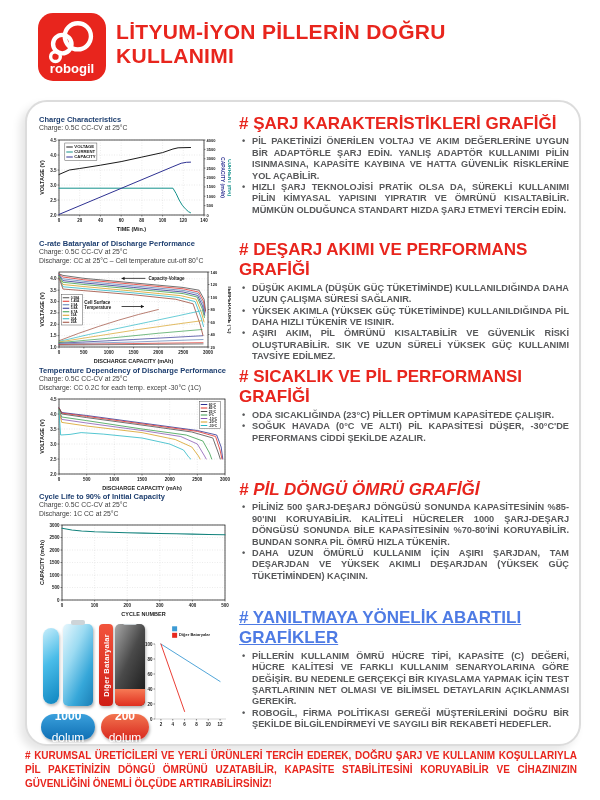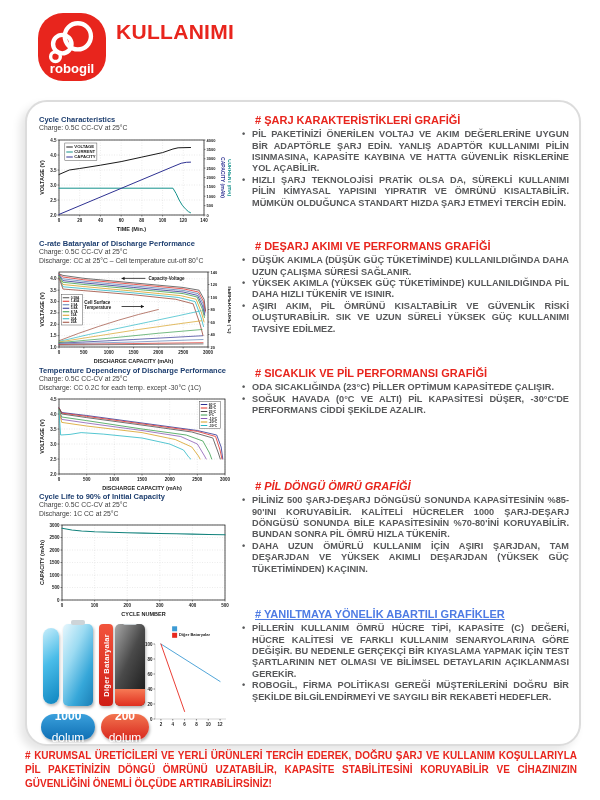--- a/index.html
+++ b/index.html
@@ -4,21 +4,21 @@
 <style>
   html,body{margin:0;padding:0;}
   body{
     width:600px;height:800px;position:relative;background:#ffffff;
     font-family:"Liberation Sans",sans-serif;overflow:hidden;
     -webkit-font-smoothing:antialiased;
   }
   
   .logo{
     position:absolute;left:38px;top:13px;width:68px;height:68px;
-    background:#e8251d;border-radius:25px;
+    background:#e8251d;border-radius:15px;
   }
   .title{
     position:absolute;left:116px;top:20px;width:440px;
     color:#e8251d;font-size:21px;font-weight:800;line-height:1.12;letter-spacing:.3px;
   }
   
   .card{
     position:absolute;left:25px;top:100px;width:552px;height:642px;
     background:#fff;border:2px solid #dcdcdc;border-radius:22px;
     box-shadow:-5px 5px 9px rgba(0,0,0,.10);
@@ -47,21 +47,21 @@
   .band span{writing-mode:vertical-rl;transform:rotate(180deg);color:#fff;font-size:7.5px;font-weight:700;letter-spacing:.3px;white-space:nowrap;}
   .badge{position:absolute;top:94px;height:26px;border-radius:13px;color:#fff;text-align:center;
     box-shadow:1px 2px 3px rgba(0,0,0,.3);display:flex;flex-direction:column;justify-content:center;}
   .badge .num{font-size:12px;font-weight:800;line-height:1;}
   .badge .unit{font-size:12px;font-weight:400;line-height:1;margin-top:10px;}
   .badge1{left:2px;width:54px;background:linear-gradient(180deg,#3aa0dc,#0f6fb4);}
   .badge2{left:62px;width:48px;background:linear-gradient(180deg,#f2744f,#d8281e);}
   .minichart{position:absolute;left:104px;top:2px;}
   
   .sec{position:absolute;left:0;width:330px;}
-  .sec h3{margin:0 0 2px 16px;font-size:11px;font-weight:800;line-height:1.2;}
+  .sec h3{margin:0 0 2px 0;font-size:17px;font-weight:800;line-height:1.2;}
   .sec ul{margin:0;padding:0 0 0 2px;list-style:none;}
   .sec li{
     position:relative;padding-left:11px;margin:0;
     font-size:9.2px;font-weight:700;color:#57585a;line-height:1.24;
     text-align:justify;
   }
   .sec li::before{content:"•";position:absolute;left:1px;top:0;}
   
   .footer{
     position:absolute;left:25px;top:749px;width:552px;
@@ -73,29 +73,30 @@
 
 <div class="logo" style="background: rgb(232, 37, 29);">
   <svg width="68" height="68" viewBox="0 0 70 70">
     <circle cx="41" cy="24" r="13.5" fill="none" stroke="#fff" stroke-width="4.5"></circle>
     <circle cx="25" cy="32" r="9.5" fill="none" stroke="#fff" stroke-width="4.5"></circle>
     <circle cx="18" cy="45" r="5" fill="none" stroke="#fff" stroke-width="3.5"></circle>
     <text x="35" y="62" text-anchor="middle" font-size="13.5" font-weight="600" fill="#fff">robogil</text>
   </svg>
 </div>
 <div class="title" style="color: rgb(232, 37, 29);">
+  <div>LİTYUM-İYON PİLLERİN DOĞRU</div>
   <div>KULLANIMI</div>
 </div>
 
 <div class="card">
 
   <div class="leftcol">
 
     <div class="panel" style="top:13px">
-      <div class="ct" style="color: rgb(28, 61, 110);">Cycle Characteristics</div>
+      <div class="ct" style="color: rgb(28, 61, 110);">Charge Characteristics</div>
       <div class="cs">Charge: 0.5C CC-CV at 25°C</div>
       <svg class="chart" width="192" height="98" viewBox="0 0 384 196">
           <line x1="40" y1="10" x2="40" y2="160" stroke="#c8c8c8" stroke-width="0.7" stroke-dasharray="2 3"></line>
           <line x1="81.42857142857142" y1="10" x2="81.42857142857142" y2="160" stroke="#c8c8c8" stroke-width="0.7" stroke-dasharray="2 3"></line>
           <line x1="122.85714285714285" y1="10" x2="122.85714285714285" y2="160" stroke="#c8c8c8" stroke-width="0.7" stroke-dasharray="2 3"></line>
           <line x1="164.28571428571428" y1="10" x2="164.28571428571428" y2="160" stroke="#c8c8c8" stroke-width="0.7" stroke-dasharray="2 3"></line>
           <line x1="205.7142857142857" y1="10" x2="205.7142857142857" y2="160" stroke="#c8c8c8" stroke-width="0.7" stroke-dasharray="2 3"></line>
           <line x1="247.14285714285714" y1="10" x2="247.14285714285714" y2="160" stroke="#c8c8c8" stroke-width="0.7" stroke-dasharray="2 3"></line>
           <line x1="288.57142857142856" y1="10" x2="288.57142857142856" y2="160" stroke="#c8c8c8" stroke-width="0.7" stroke-dasharray="2 3"></line>
           <line x1="330" y1="10" x2="330" y2="160" stroke="#c8c8c8" stroke-width="0.7" stroke-dasharray="2 3"></line>

